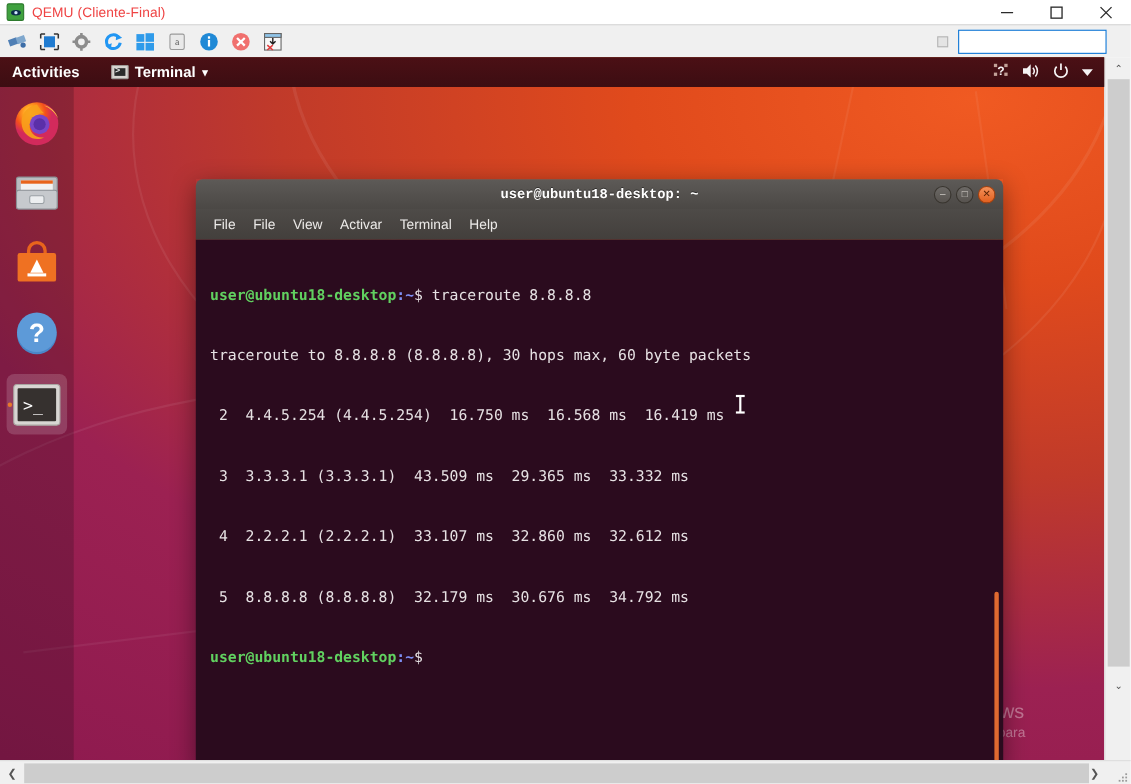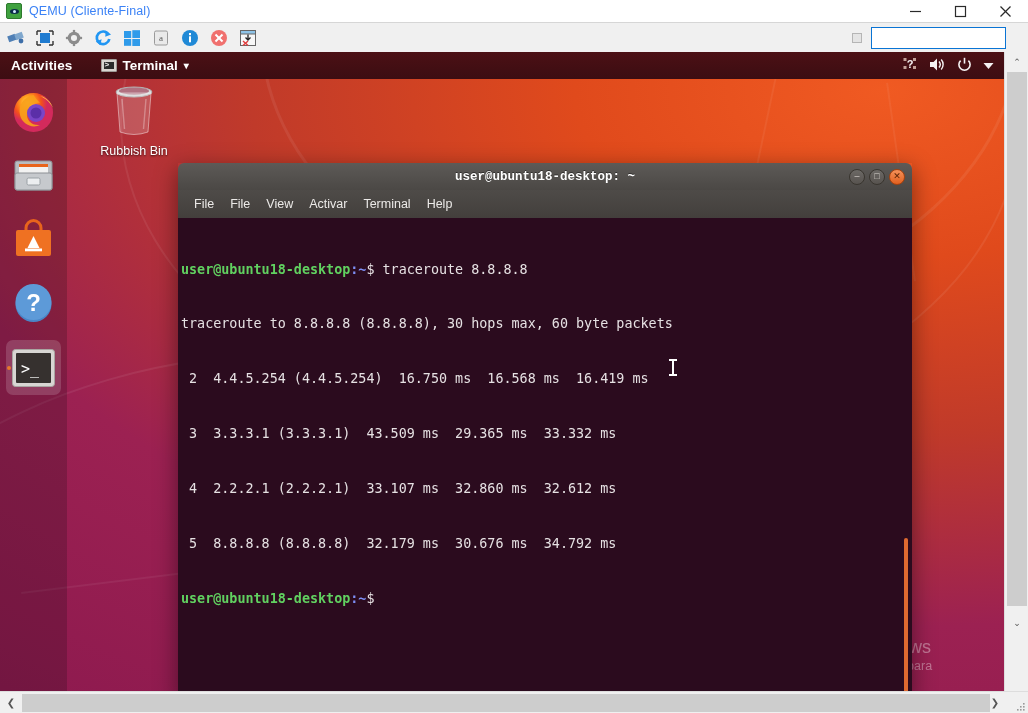--- a/index.html
+++ b/index.html
@@ -23,21 +23,21 @@
   }
   .qemu-title-icon::before {
     content: ""; position: absolute; left: 3px; top: 5px;
     width: 9px; height: 5px; background: #0b2b4a; border-radius: 50%;
   }
   .qemu-title-icon::after {
     content: ""; position: absolute; left: 6px; top: 6px;
     width: 3px; height: 3px; background: #cfe8ff; border-radius: 50%;
   }
   .qemu-title-text {
-    font-size: 12.5px; color: #3b82f6; letter-spacing: .1px;
+    font-size: 12.5px; color: #ef4444; letter-spacing: .1px;
   }
   .qemu-winbtns {
     position: absolute; right: 0; top: 0; height: 22px; display: flex;
   }
   .qemu-winbtn {
     width: 45px; height: 22px; display: flex; align-items: center; justify-content: center;
     font-size: 12px; color: #2a2a2a; background: #ffffff;
   }
   .qemu-winbtn svg { display: block; }
 
@@ -178,21 +178,21 @@
   }
   .menu-item {
     color: #eceae8; font-size: 12.5px; padding: 2px 7px; border-radius: 3px;
   }
   .term-body {
     position: relative;
     height: 482px; width: 100%;
     background: #2b0b1e;
     border-bottom-left-radius: 5px; border-bottom-right-radius: 5px;
     overflow: hidden;
-    padding: 6px 0 0 2px;
+    padding: 6px 0 0 12px;
   }
   .term-text {
     font-family: "DejaVu Sans Mono", "Liberation Mono", monospace;
     font-size: 13.4px; line-height: 18.3px;
     color: #e6e1e3; white-space: pre;
     padding-left: 1px;
   }
   .term-line { display: block; height: 18.3px; }
   .pr-user { color: #61d160; font-weight: bold; }
   .pr-path { color: #7e8ff5; font-weight: bold; }
@@ -454,30 +454,20 @@
       <div class="dock-item active" style="top:261px">
         <span class="dock-dot"></span>
         <svg width="45" height="40" viewBox="0 0 45 40">
           <rect x="1.5" y="1.5" width="42" height="37" rx="3" fill="#d8d6d3" stroke="#a9a6a2"></rect>
           <rect x="5" y="5" width="35" height="30" rx="1" fill="#36312f"></rect>
           <text x="10" y="26" font-size="15" fill="#ffffff" font-family="DejaVu Sans Mono, monospace">&gt;_</text>
         </svg>
       </div>
     </div>
 
-    <div class="trash-icon-wrap">
-      <svg width="52" height="56" viewBox="0 0 52 56">
-        <ellipse cx="26" cy="10" rx="18" ry="5" fill="#d8d8d8" stroke="#b2b2b2"></ellipse>
-        <ellipse cx="26" cy="9" rx="15" ry="3.6" fill="#9c3a52" opacity="0.65"></ellipse>
-        <path d="M9 11 L12 50 Q26 55 40 50 L43 11 Z" fill="rgba(255,255,255,0.18)" stroke="rgba(255,255,255,0.45)"></path>
-        <path d="M14 17 L16.5 47" stroke="rgba(255,255,255,0.3)" stroke-width="1.4" fill="none"></path>
-        <path d="M38 17 L35.5 47" stroke="rgba(255,255,255,0.3)" stroke-width="1.4" fill="none"></path>
-      </svg>
-      <div class="trash-label">Rubbish Bin</div>
-    </div>
 
     <div class="term-window">
       <div class="term-titlebar">
         <div class="term-title">user@ubuntu18-desktop: ~</div>
         <div class="term-btns">
           <div class="wbtn">–</div>
           <div class="wbtn">□</div>
           <div class="wbtn close">✕</div>
         </div>
       </div>

